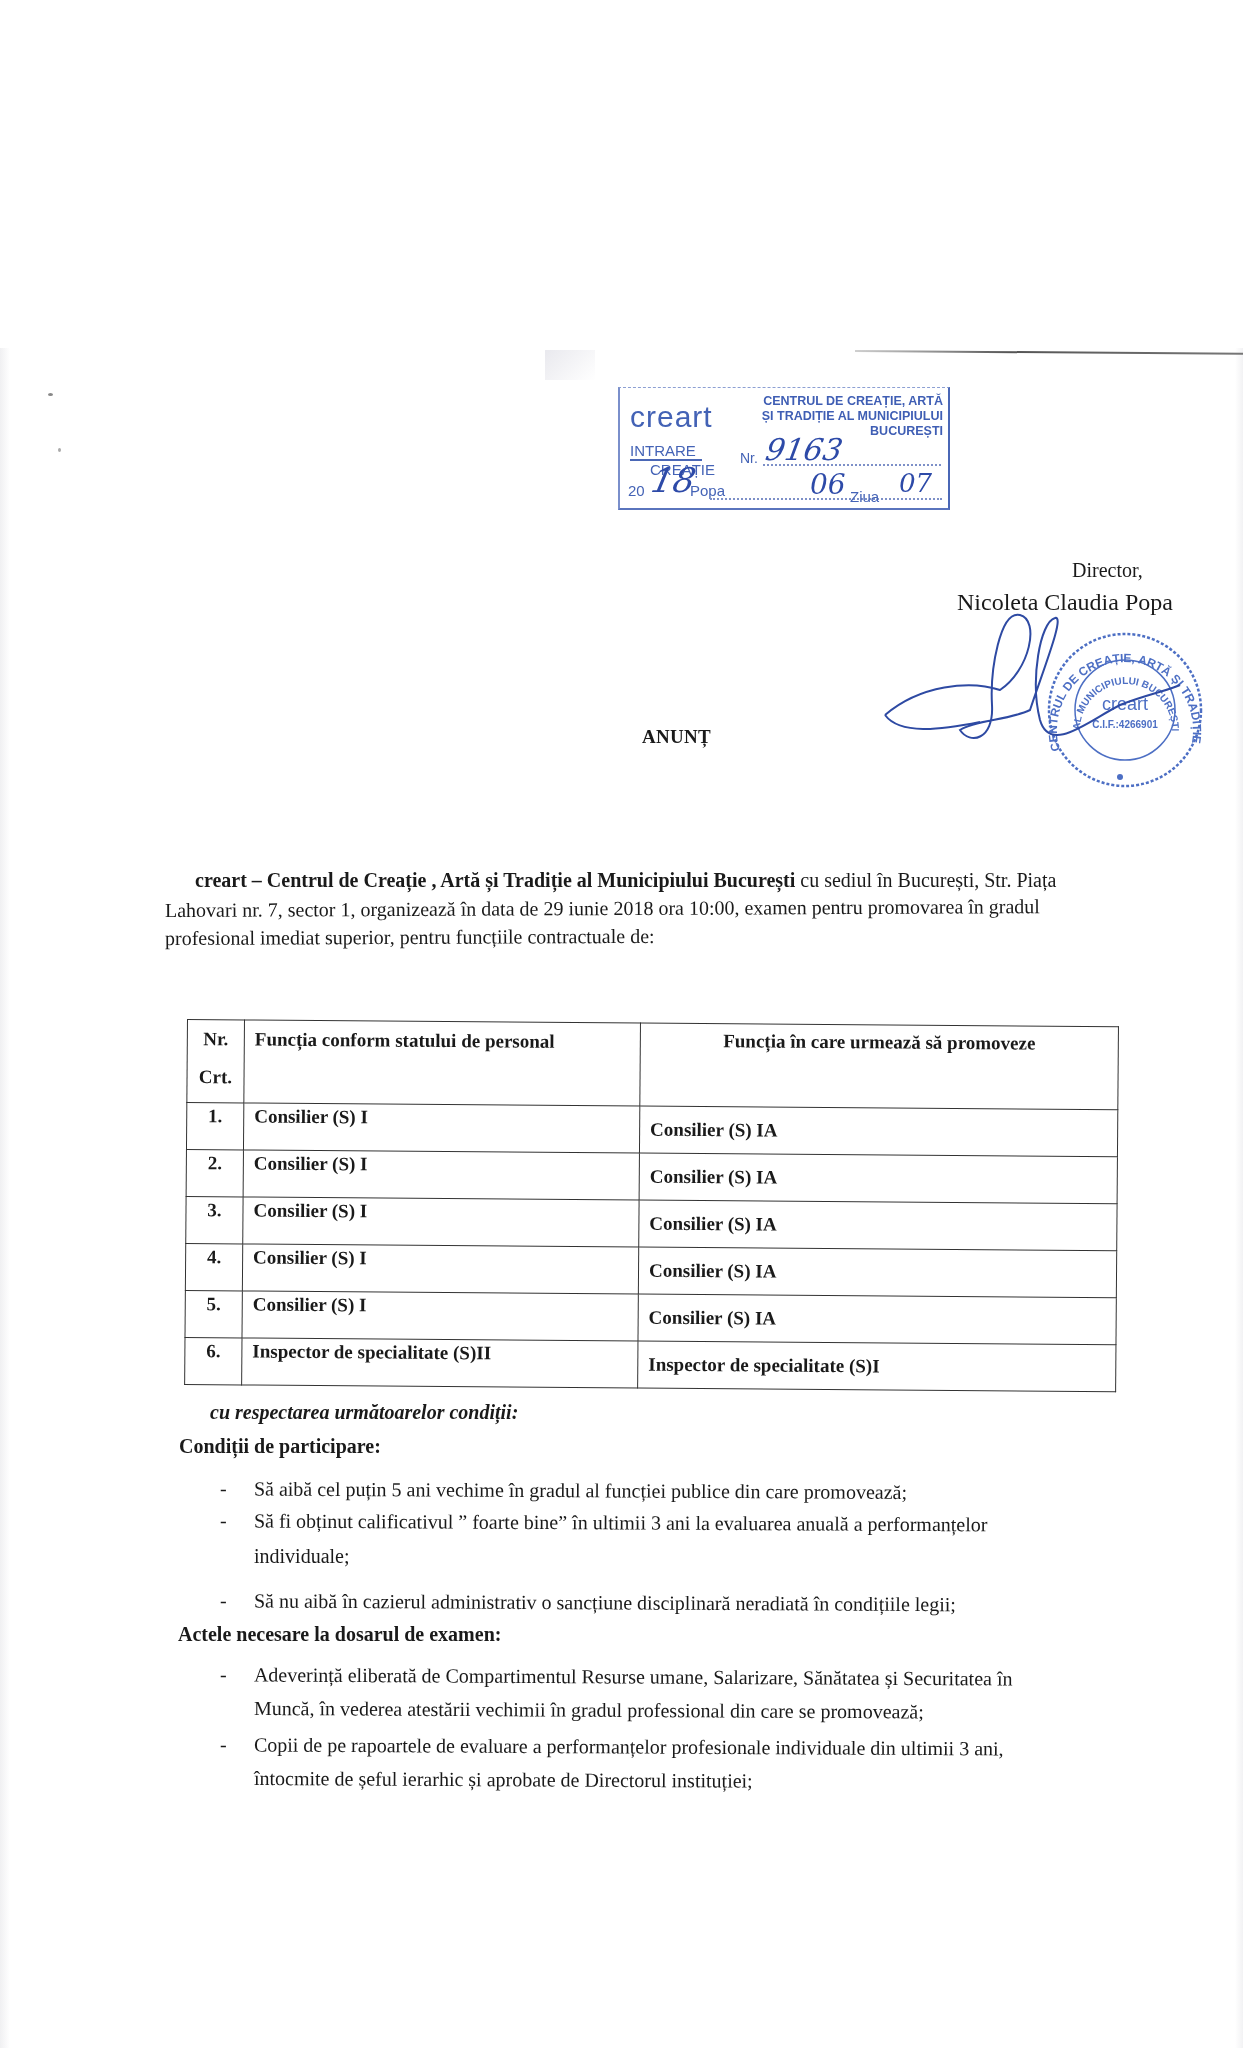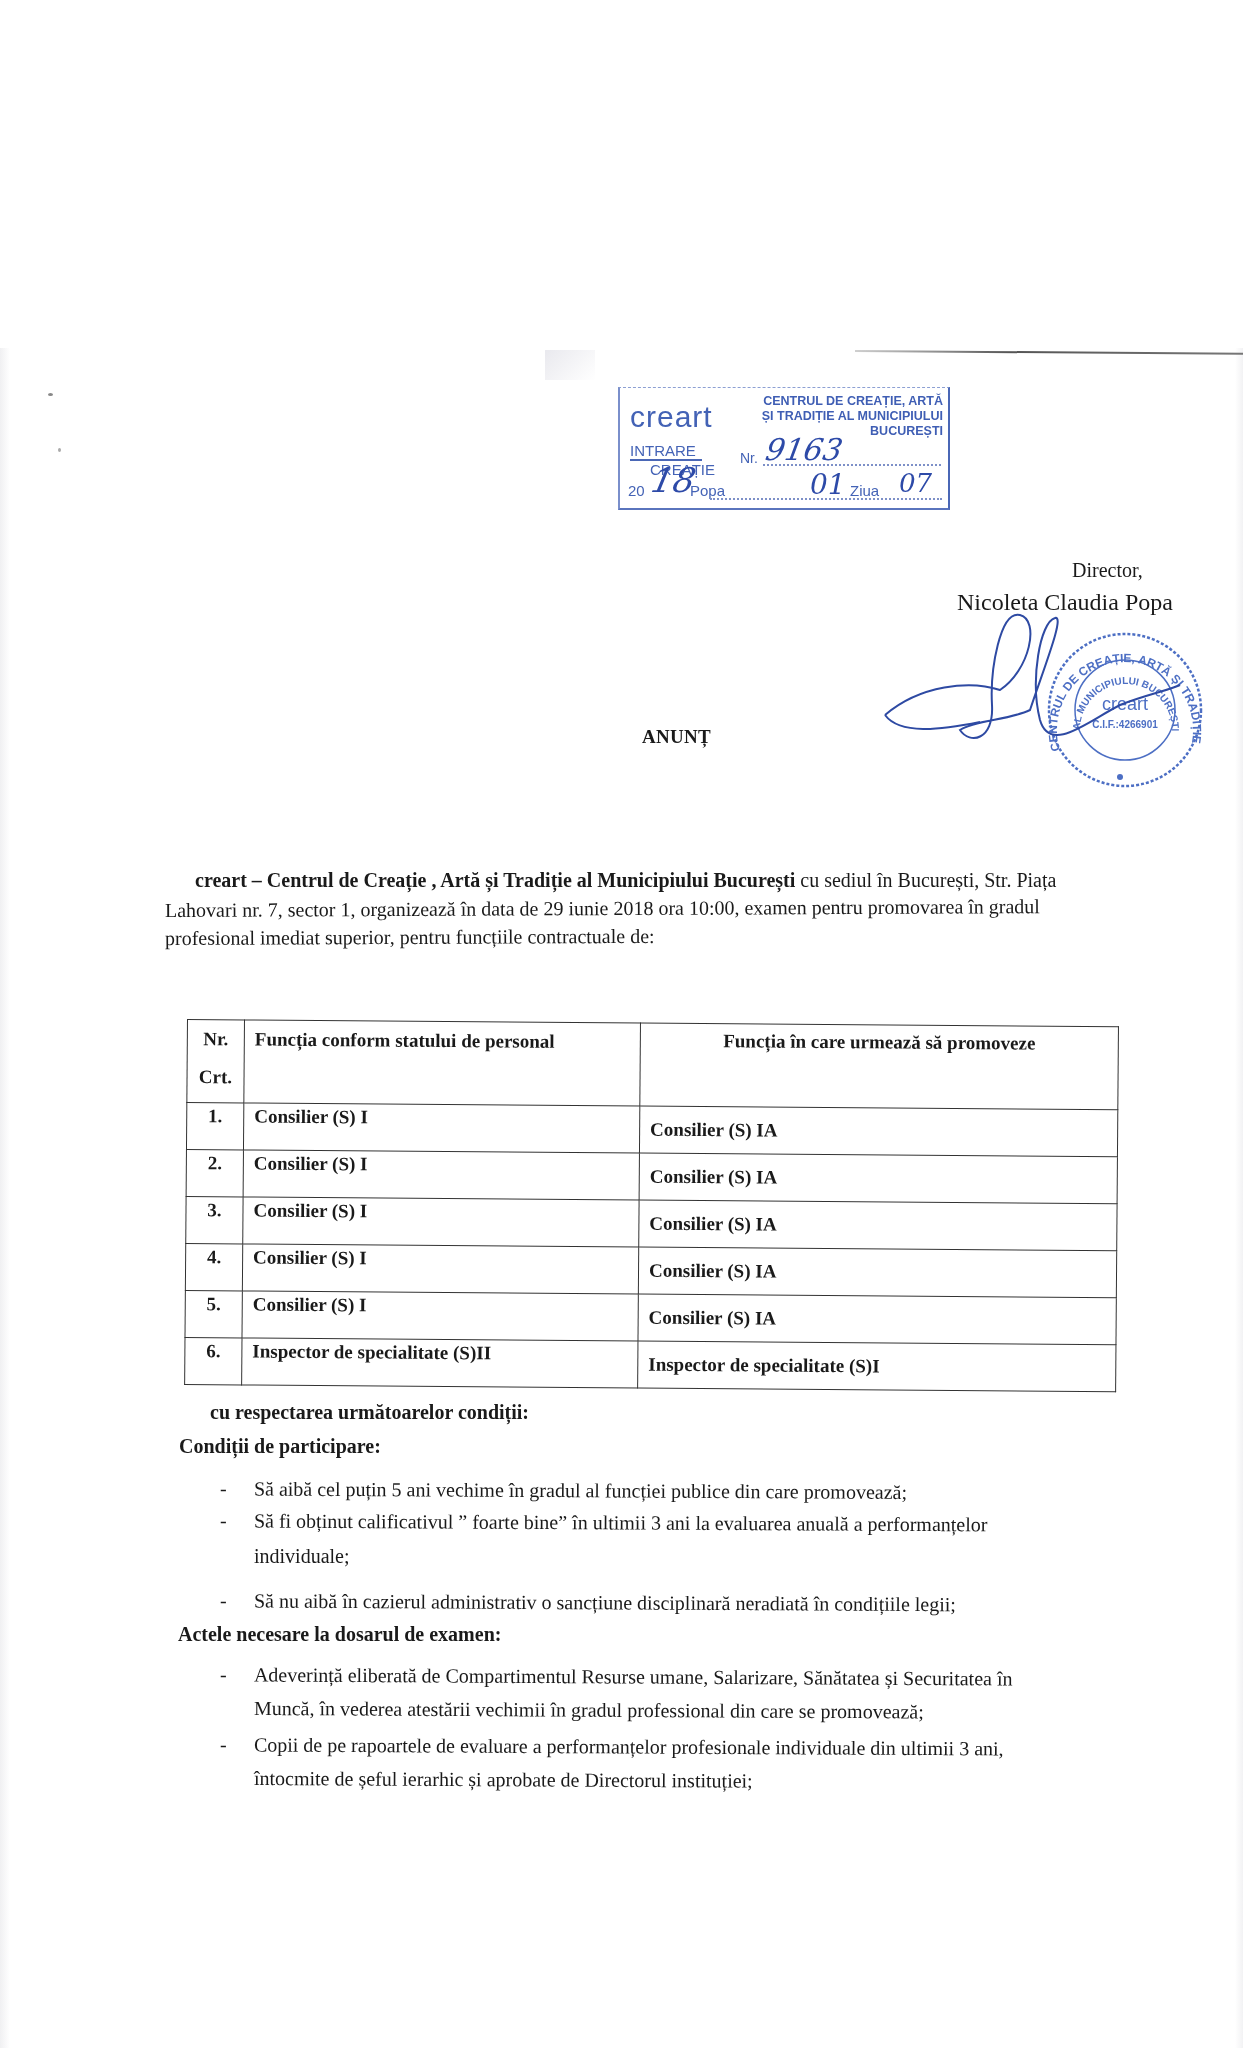--- a/index.html
+++ b/index.html
@@ -73,21 +73,21 @@
       font-family: "DejaVu Serif", serif; color: #2d4aa8; transform: skewX(-12deg);
     }
     .reg-stamp .luna-label {
       position: absolute; left: 70px; top: 94px; font-size: 15px; color: #4463b6;
     }
     .reg-stamp .luna-value {
       position: absolute; left: 190px; top: 80px; font-size: 28px; font-style: italic;
       font-family: "DejaVu Serif", serif; color: #2d4aa8;
     }
     .reg-stamp .ziua-label {
-      position: absolute; left: 230px; top: 94px; font-size: 15px; color: #4463b6;
+      position: absolute; left: 230px; top: 100px; font-size: 15px; color: #4463b6;
     }
     .reg-stamp .ziua-value {
       position: absolute; left: 279px; top: 80px; font-size: 26px; font-style: italic;
       font-family: "DejaVu Serif", serif; color: #2d4aa8; text-align: right;
     }
     .reg-stamp .dots-date {
       position: absolute; left: 90px; top: 110px; width: 232px; border-bottom: 2px dotted #7d90c8;
     }
 
     
@@ -173,21 +173,21 @@
   <div class="iesire">CREAȚIE</div>
   <div class="nr-label">Nr.</div>
   <div class="dots-nr"></div>
   <div class="nr-value">9163</div>
   <div class="year-prefix">20</div>
   <div class="year-value">18</div>
   <div class="luna-label">
     <span>Popa</span>
   </div>
   <div class="dots-date"></div>
-  <div class="luna-value">01</div>
+  <div class="luna-value">06</div>
   <div class="ziua-label">Ziua</div>
   <div class="ziua-value">07</div>
 </div>
 
 <div class="director-title">Director,</div>
 <div class="director-name">Nicoleta Claudia Popa</div>
 
 <svg class="signature" viewBox="0 0 330 200" xmlns="http://www.w3.org/2000/svg">
   <g fill="none" stroke="#4d6fc4">
     <circle cx="245" cy="100" r="76" stroke-width="2.5" stroke-dasharray="3 2"></circle>
@@ -261,21 +261,21 @@
       <tr>
         <td class="c-nr">6.</td>
         <td class="c-from">Inspector de specialitate (S)II</td>
         <td class="c-to">Inspector de specialitate (S)I</td>
       </tr>
     </tbody>
   </table>
 </div>
 
 <div class="conditions">
-  <div class="line bold" style="left:60px;top:0;">cu respectarea următoarelor condiții:</div>
+  <div class="line bold" style="left:60px;top:0;font-style:italic;">cu respectarea următoarelor condiții:</div>
   <div class="line bold" style="left:0;top:34px;margin-left:29px;">Condiții de participare:</div>
 
   <div class="line tilt" style="left:0;top:76px;width:1000px;">
     <span class="dash">-</span>
     <span class="txt">Să aibă cel puțin 5 ani vechime în gradul al funcției publice din care promovează;</span>
   </div>
   <div class="line tilt" style="left:0;top:108px;width:1000px;">
     <span class="dash">-</span>
     <span class="txt">Să fi obținut calificativul ” foarte bine” în ultimii 3 ani la evaluarea anuală a performanțelor</span>
   </div>

